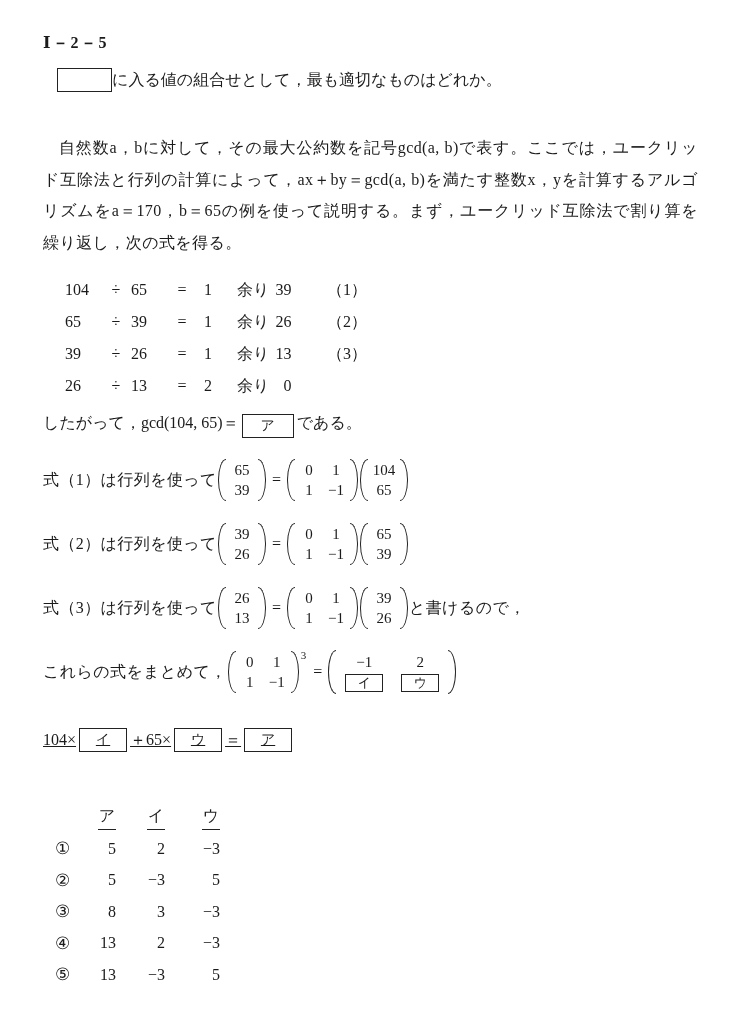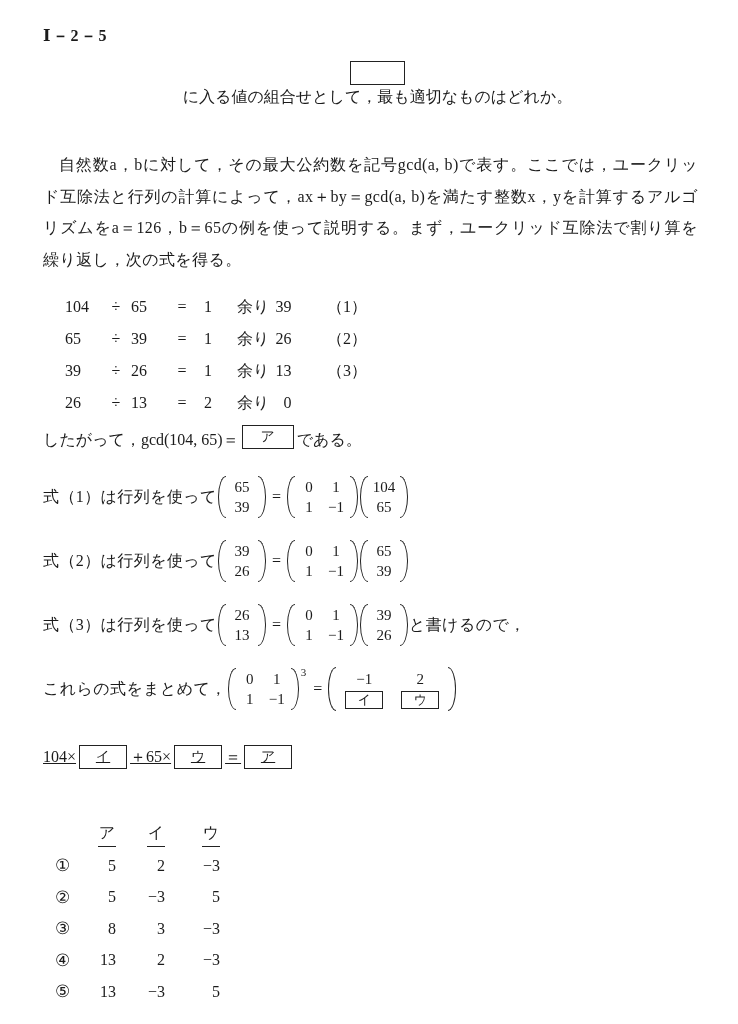--- a/index.html
+++ b/index.html
@@ -1,26 +1,26 @@
 <!DOCTYPE html>
 <html><head>
 <meta charset="utf-8">
 <style>
   html,body{margin:0;padding:0;}
   body{
     width:738px;height:1024px;background:#ffffff;overflow:hidden;
     font-family:"Liberation Serif","DejaVu Serif",serif;
     color:#1b1b1b;font-size:16px;
   }
-  .page{padding:24px 40px 0 43px;box-sizing:border-box;width:738px;height:1024px;}
+  .page{padding:31px 40px 0 43px;box-sizing:border-box;width:738px;height:1024px;}
 
   
   .title-line1{display:flex;align-items:baseline;line-height:24px;white-space:nowrap;}
   .qno{font-weight:bold;letter-spacing:2px;margin-right:14px;}
-  .title-line2{margin-top:13px;margin-left:14px;display:flex;align-items:center;line-height:24px;flex-direction:column;}
+  .title-line2{margin-top:13px;margin-left:14px;display:flex;align-items:center;line-height:24px;}
   .blank-title{width:53px;height:22px;border:1.7px solid #222;display:inline-block;background:#fff;}
 
   
   .intro{
     margin:40px 0 0 0;text-indent:1em;line-height:31.5px;
     text-align:justify;text-justify:inter-character;letter-spacing:0.4px;
   }
 
   
   .divisions{margin:16px 0 0 22px;}
@@ -28,21 +28,21 @@
     display:grid;grid-template-columns:36px 30px 36px 30px 22px 92px 80px;
     height:32px;align-items:center;
   }
   .dv-c{text-align:left;}
   .dv-op,.dv-eq,.dv-q{text-align:center;}
   .dv-rem{padding-left:18px;}
   .remv{display:inline-block;width:22px;text-align:right;}
   .dv-tag{padding-left:16px;}
 
   
-  .gcd-line{margin-top:6px;display:flex;align-items:flex-start;line-height:30px;}
+  .gcd-line{margin-top:6px;display:flex;align-items:flex-end;line-height:30px;}
   .blank-m{
     min-width:52px;height:24px;border:1.7px solid #222;
     display:inline-flex;align-items:center;justify-content:center;
     font-size:14px;margin:0 3px;background:#fff;box-sizing:border-box;
   }
 
   
   .mline{display:flex;align-items:center;margin:12px 0 14px 0;min-height:50px;}
   .mline.first{margin-top:17px;}
   .mtext{letter-spacing:0.4px;}
@@ -83,21 +83,21 @@
 <div class="page">
 
   <div class="title-line1">
     <span class="qno">Ⅰ－2－5</span>
   </div>
   <div class="title-line2">
     <span class="blank-title"></span>
     <span>に入る値の組合せとして，最も適切なものはどれか。</span>
   </div>
 
-  <p class="intro">自然数a，bに対して，その最大公約数を記号gcd(a, b)で表す。ここでは，ユークリッド互除法と行列の計算によって，ax＋by＝gcd(a, b)を満たす整数x，yを計算するアルゴリズムをa＝126，b＝65の例を使って説明する。まず，ユークリッド互除法で割り算を繰り返し，次の式を得る。</p>
+  <p class="intro">自然数a，bに対して，その最大公約数を記号gcd(a, b)で表す。ここでは，ユークリッド互除法と行列の計算によって，ax＋by＝gcd(a, b)を満たす整数x，yを計算するアルゴリズムをa＝170，b＝65の例を使って説明する。まず，ユークリッド互除法で割り算を繰り返し，次の式を得る。</p>
 
   <div class="divisions">
     <div class="div-row">
       <span class="dv-c">104</span>
       <span class="dv-op">÷</span>
       <span class="dv-c">65</span>
       <span class="dv-eq">=</span>
       <span class="dv-q">1</span>
       <span class="dv-rem"><span>余り</span><span class="remv">39</span></span>
       <span class="dv-tag">（1）</span>

